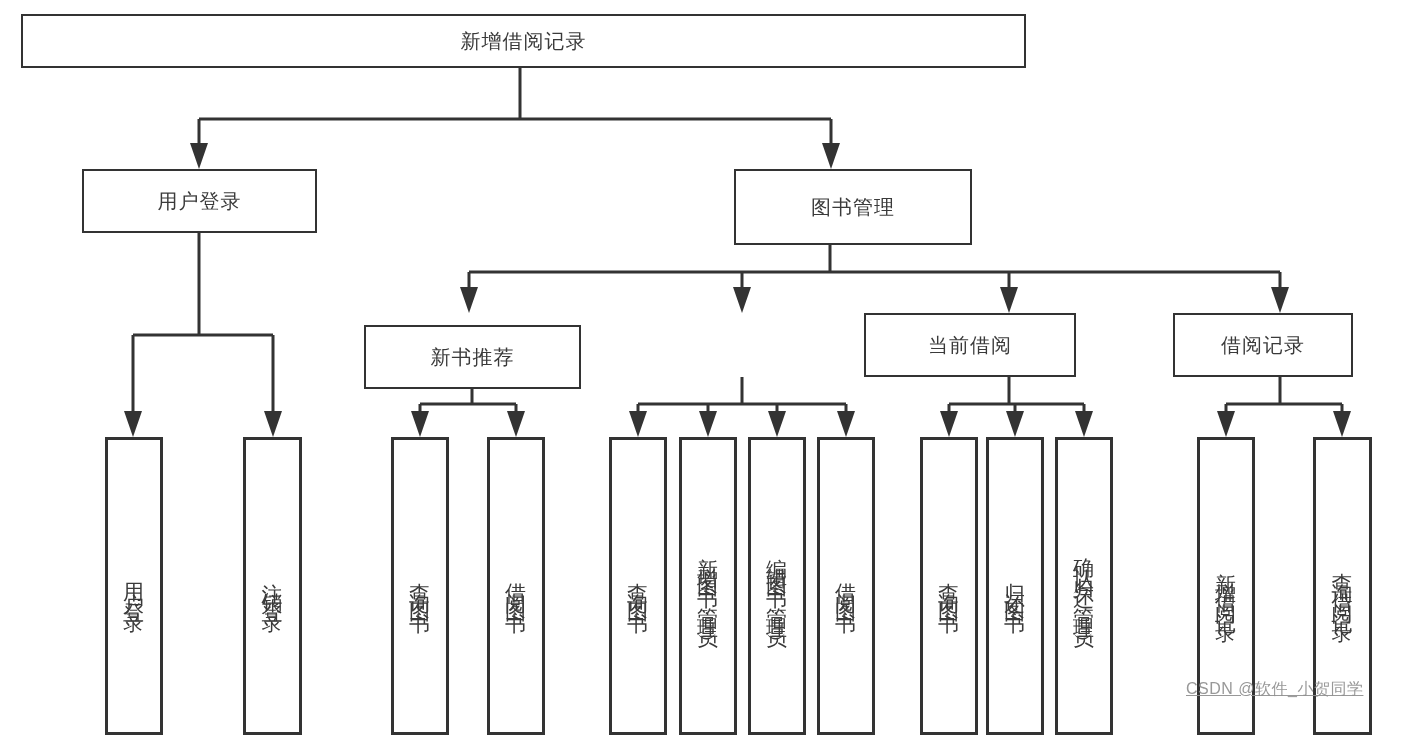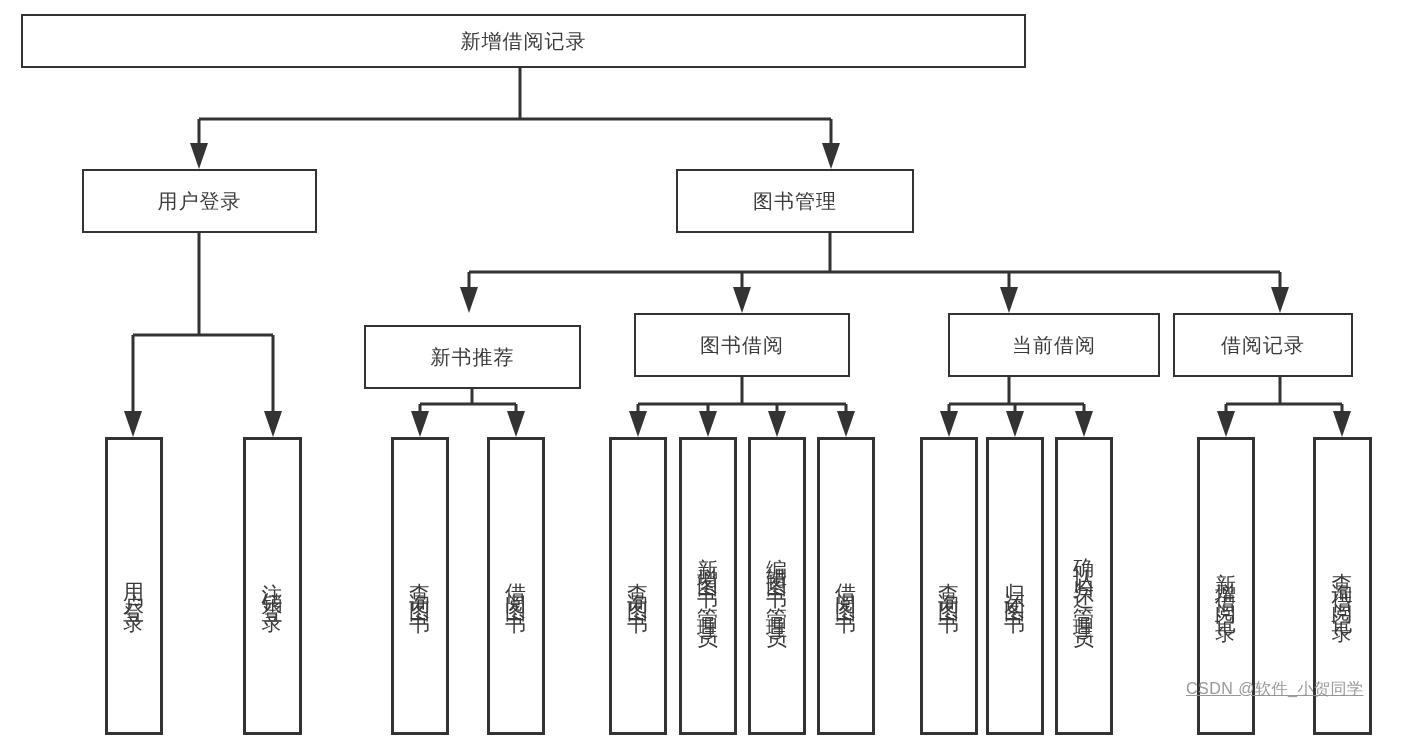--- a/index.html
+++ b/index.html
@@ -73,31 +73,28 @@
     </g>
   </svg>
 
   <div class="box" style="left:21px; top:14px; width:1005px; height:54px;">
     <span class="hlabel">新增借阅记录</span>
   </div>
 
   <div class="box" style="left:82px; top:169px; width:235px; height:64px;">
     <span class="hlabel">用户登录</span>
   </div>
-  <div class="box" style="left:676px; top:169px; width:238px; height:64px;">
+  <div class="box" style="left:734px; top:169px; width:238px; height:76px;">
     <span class="hlabel">图书管理</span>
   </div>
 
   <div class="box" style="left:364px; top:325px; width:217px; height:64px;">
     <span class="hlabel">新书推荐</span>
   </div>
-  <div class="box" style="left:634px; top:313px; width:216px; height:64px;">
-    <span class="hlabel">图书借阅</span>
-  </div>
-  <div class="box" style="left:948px; top:313px; width:212px; height:64px;text-align:center;">
+  <div class="box" style="left:864px; top:313px; width:212px; height:64px;text-align:center;">
     <span class="hlabel">当前借阅</span>
   </div>
   <div class="box" style="left:1173px; top:313px; width:180px; height:64px;">
     <span class="hlabel">借阅记录</span>
   </div>
 
   <div class="box leaf" style="left:105px; top:437px; width:58px; height:298px;">
     <span class="vlabel">用户登录</span>
   </div>
   <div class="box leaf" style="left:243px; top:437px; width:59px; height:298px;">

